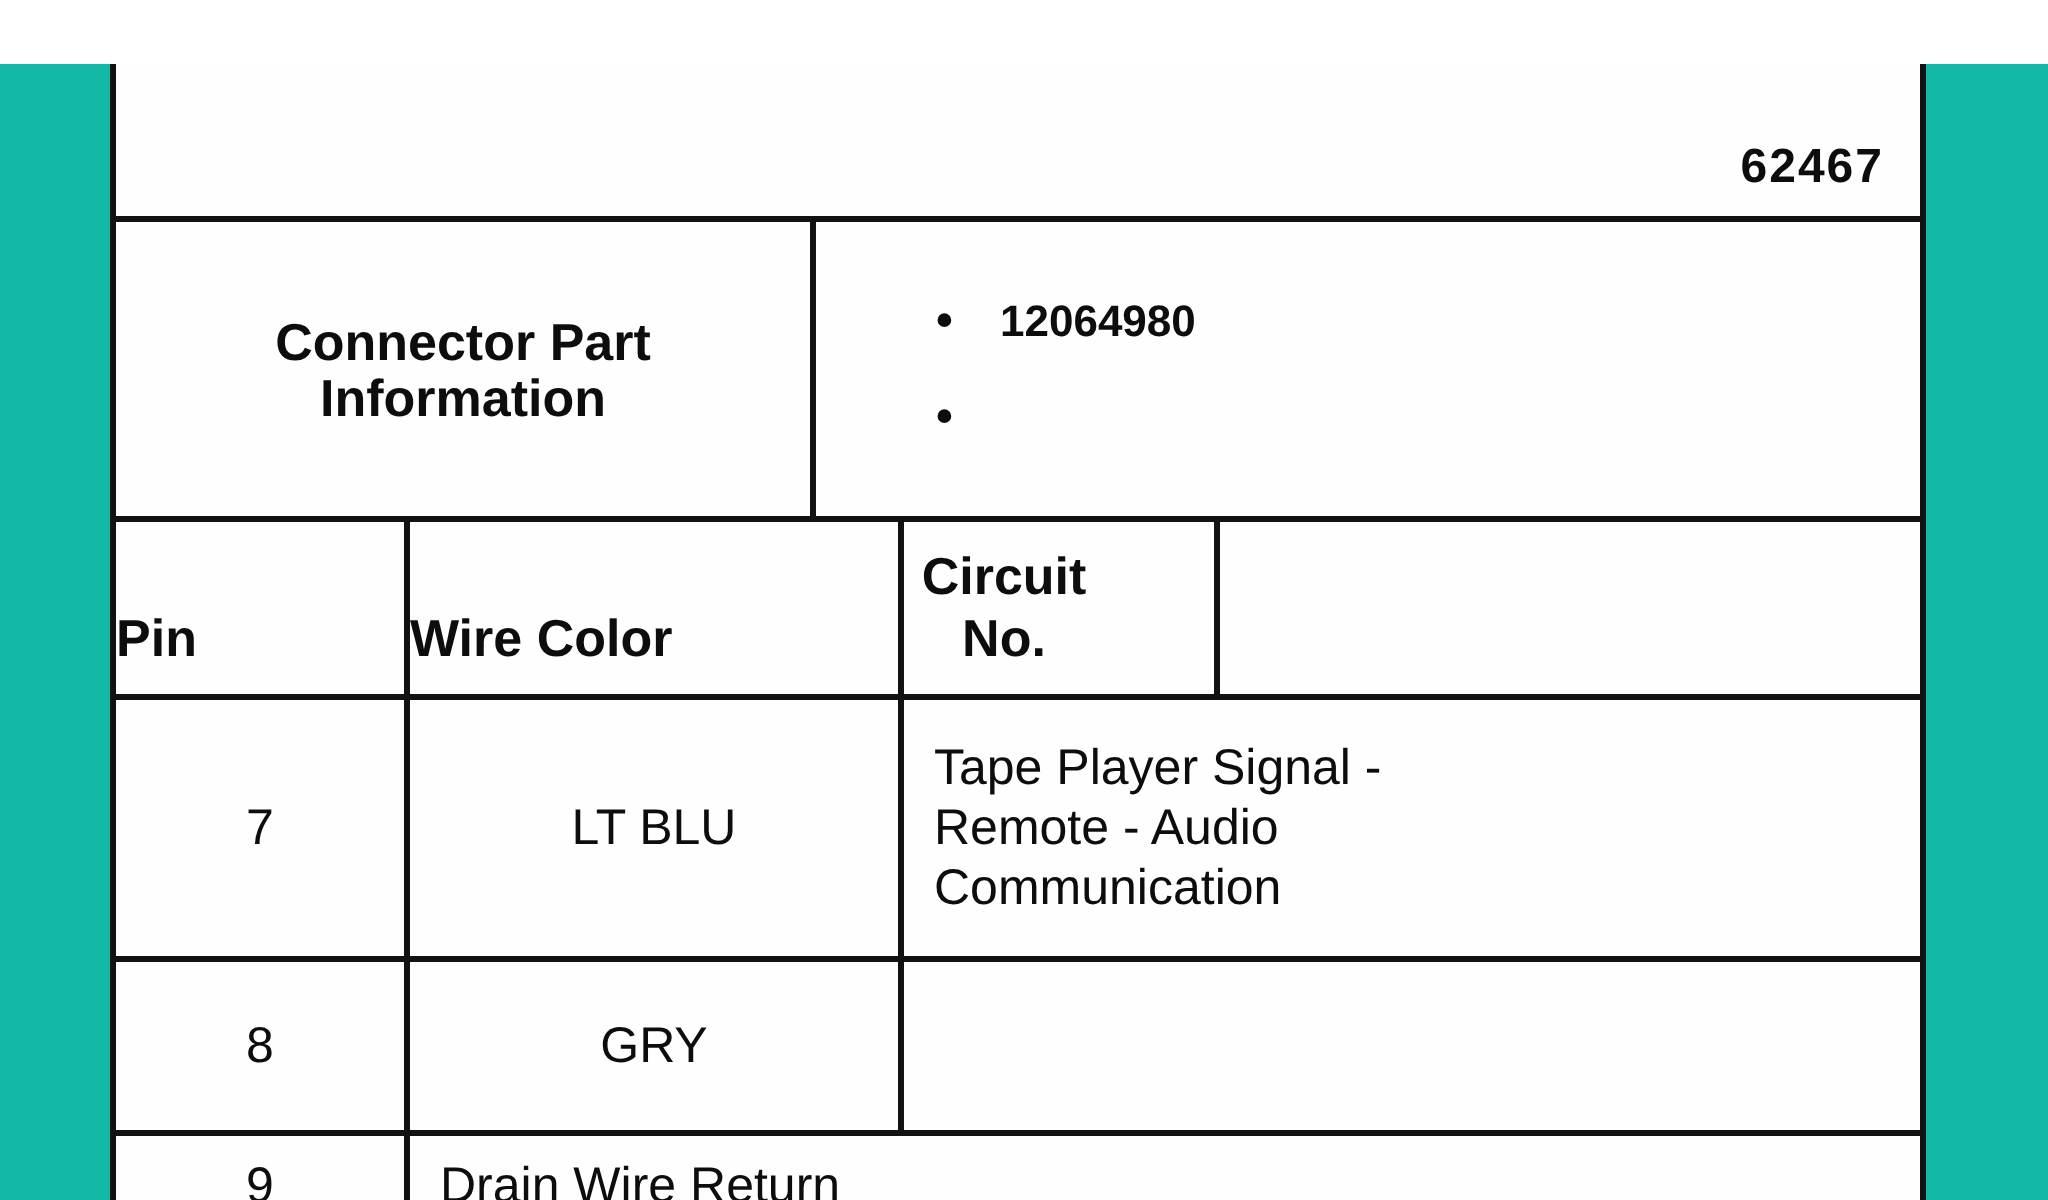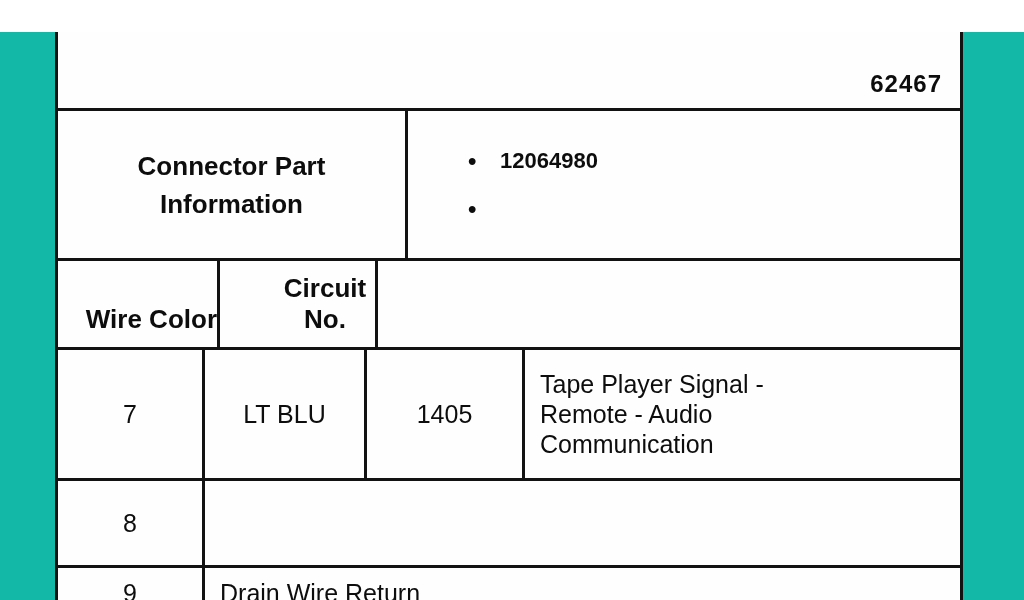--- a/index.html
+++ b/index.html
@@ -16,33 +16,33 @@
   }
   .row{display:flex;box-sizing:border-box;border-bottom:3px solid #121212;}
   .cell{box-sizing:border-box;display:flex;}
   .cell.divider{border-right:3px solid #121212;}
   
   .row-top{height:91px;align-items:flex-end;justify-content:flex-end;}
   .fig-num{font-weight:bold;font-size:24px;letter-spacing:1px;padding:0 18px 10px 0;}
   
   .row-info{height:150px;}
   .info-label-cell{width:350px;align-items:center;justify-content:center;text-align:center;}
-  .info-label{font-weight:bold;font-size:26px;line-height:38px;width:240px;}
+  .info-label{font-weight:bold;font-size:26px;line-height:28px;width:240px;}
   .info-list-cell{flex:1;flex-direction:column;justify-content:center;padding-left:60px;}
   .bullet-item{display:flex;align-items:flex-start;margin:7px 0;}
   .bullet{font-weight:bold;font-size:24px;line-height:34px;width:32px;}
   .bullet-text{font-weight:bold;font-size:22px;line-height:34px;max-width:330px;}
   
   .row-head{height:89px;}
-  .row-head .cell{align-items:flex-end;justify-content:flex-end;padding-bottom:12px;}
+  .row-head .cell{align-items:flex-end;justify-content:flex-start;padding-bottom:12px;}
   .hdr{font-weight:bold;font-size:26px;line-height:31px;text-align:center;}
   .hdr-circuit{width:100px;}
   
   .col-pin{width:147px;}
-  .col-wire{width:162px;}
+  .col-wire{width:247px;}
   .col-circ{width:158px;}
   .col-fn{flex:1;}
   
   .row-data .cell{align-items:center;}
   .row-data .col-pin,.row-data .col-wire,.row-data .col-circ{justify-content:center;}
   .row-data .col-fn{justify-content:flex-start;padding-left:15px;}
   .val{font-size:25px;line-height:30px;}
   .fn-text{font-size:25px;line-height:30px;}
   .row-7{height:131px;}
   .row-7 .fn-text{max-width:260px;}
@@ -71,46 +71,49 @@
           <span class="bullet">•</span>
           <span class="bullet-text">12064980</span>
         </div>
         <div class="bullet-item">
           <span class="bullet">•</span>
         </div>
       </div>
     </div>
 
     <div class="row row-head">
+      <div class="cell divider col-pin">
+        <span class="hdr">Pin</span>
+      </div>
       <div class="cell divider col-wire">
         <span class="hdr">Wire Color</span>
       </div>
       <div class="cell divider col-circ">
         <span class="hdr hdr-circuit">Circuit No.</span>
       </div>
     </div>
 
     <div class="row row-data row-7">
       <div class="cell divider col-pin">
         <span class="val">7</span>
       </div>
       <div class="cell divider col-wire">
         <span class="val">LT BLU</span>
       </div>
-      <div class="cell divider col-circ">
-        <span class="val">1405</span>
-      </div>
       <div class="cell col-fn">
         <span class="fn-text">Tape Player Signal - Remote - Audio Communication</span>
       </div>
     </div>
 
     <div class="row row-data row-8">
       <div class="cell divider col-pin">
         <span class="val">8</span>
+      </div>
+      <div class="cell divider col-wire">
+        <span class="val">GRY</span>
       </div>
     </div>
 
     <div class="row row-data row-9">
       <div class="cell divider col-pin">
         <span class="val">9</span>
       </div>
       <div class="cell col-fn">
         <span class="fn-text">Drain Wire Return</span>
       </div>

